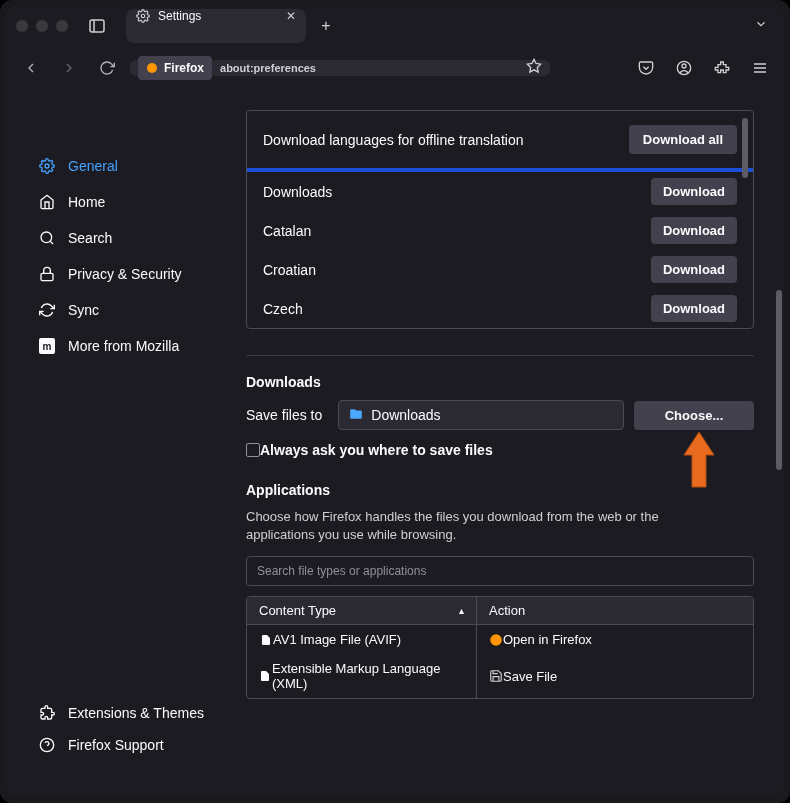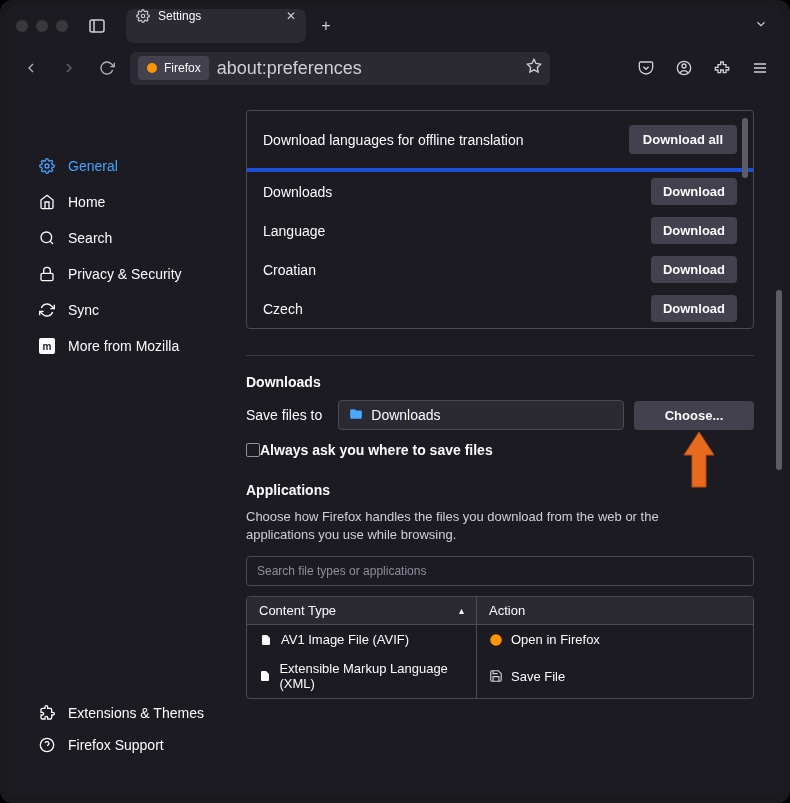--- a/index.html
+++ b/index.html
@@ -19,23 +19,23 @@
 .tab .gear { color: #cfcfd4; }
 .tab .close { margin-left: auto; color: #cfcfd4; font-size: 12px; }
 .newtab { width: 28px; height: 28px; display:flex; align-items:center; justify-content:center; color:#cfcfd4; margin-left: 6px; font-size: 16px;}
 .title-spacer { flex: 1; }
 .chevron-down { color:#cfcfd4; margin-right: 6px; }
 
 
 .urlbar { height: 44px; background: #1c1b22; display: flex; align-items: center; padding: 0 10px; gap: 8px; }
 .nav-btn { width: 30px; height: 30px; display: flex; align-items:center; justify-content:center; color:#b0b0b8; border-radius:4px; }
 .nav-btn.disabled { opacity: .5; }
-.urlfield { flex: 0 0 auto; display: flex; align-items:center; background: #2b2a33; border-radius: 6px; height: 33px; padding: 0 8px; gap: 8px; min-width: 420px; }
+.urlfield { flex: 0 0 auto; display: flex; align-items:center; background: #2b2a33; border-radius: 6px; height: 16px; padding: 0 8px; gap: 8px; min-width: 420px; font-weight: bold; }
 .shield { display:flex; align-items:center; gap:6px; background:#42414d; border-radius:4px; height:24px; padding:0 8px; color:#fbfbfe; font-size:12px; }
-.url-text { color:#cfcfd4; font-size: 18px; }
+.url-text { color:#cfcfd4; font-size: 11px; }
 .url-spacer { flex:1; }
 .star { color:#cfcfd4; }
 .right-icons { margin-left:auto; display:flex; gap: 10px; align-items:center; }
 .right-icons .ic { width: 28px; height: 28px; display:flex; align-items:center; justify-content:center; color:#cfcfd4; }
 
 
 .body { flex: 1; display: flex; overflow: hidden; }
 .sidebar { width: 230px; padding: 60px 12px 12px 24px; display:flex; flex-direction:column; gap: 4px; }
 .side-item { display:flex; align-items:center; gap: 12px; padding: 8px 8px; border-radius: 4px; color:#fbfbfe; font-size: 14px; cursor:pointer; }
 .side-item.active { color:#45a1ff; }
@@ -75,21 +75,21 @@
 .apps-desc { font-size: 13px; color:#cfcfd4; margin-bottom: 12px; line-height: 1.4; max-width: 460px; }
 .search-types { border:1px solid #4a4a55; border-radius:4px; height:30px; padding:0 10px; display:flex; align-items:center; font-size:12px; color:#8f8f9d; margin-bottom: 10px; }
 
 .table { border:1px solid #4a4a55; border-radius:4px; overflow:hidden; }
 .thead { display:flex; background:#2b2a33; border-bottom:1px solid #4a4a55; }
 .th { padding: 6px 12px; font-size: 13px; color:#fbfbfe; display:flex; align-items:center; gap:6px; }
 .th.ct { flex: 0 0 230px; border-right: 1px solid #4a4a55; justify-content: space-between; }
 .th.ac { flex:1; }
 .sort-caret { font-size: 10px; }
 .tr { display:flex; }
-.td { padding: 7px 12px; font-size: 13px; display:flex; align-items:center; gap: 8px; }
+.td { padding: 7px 12px; font-size: 13px; display:flex; align-items:center; }
 .td.ct { flex:0 0 230px; border-right: 1px solid #4a4a55; }
 .td.ac { flex:1; }
 .file-ic { width:14px; height:14px; display:inline-flex; align-items:center; justify-content:center; }
 
 .page-scroll { position:absolute; right: 2px; top: 200px; width:6px; height: 180px; background:#5c5c66; border-radius:3px; }
 </style>
 </head>
 <body>
 
 <div class="outer-frame">
@@ -273,21 +273,21 @@
           <div class="panel-head">
             <span class="panel-head-txt">Download languages for offline translation</span>
             <button class="btn"><span>Download all</span></button>
           </div>
           <div class="lang-list" id="lang-list">
                 <div class="lang-row">
                   <span>Downloads</span>
     <button class="btn small">Download</button>
                 </div>
                 <div class="lang-row">
-                  <span>Language</span>
+                  <span>Catalan</span>
     <button class="btn small">Download</button>
                 </div>
                 <div class="lang-row">
                   <span>Croatian</span>
     <button class="btn small">Download</button>
                 </div>
                 <div class="lang-row">
                   <span>Czech</span>
     <button class="btn small">Download</button>
                 </div>

